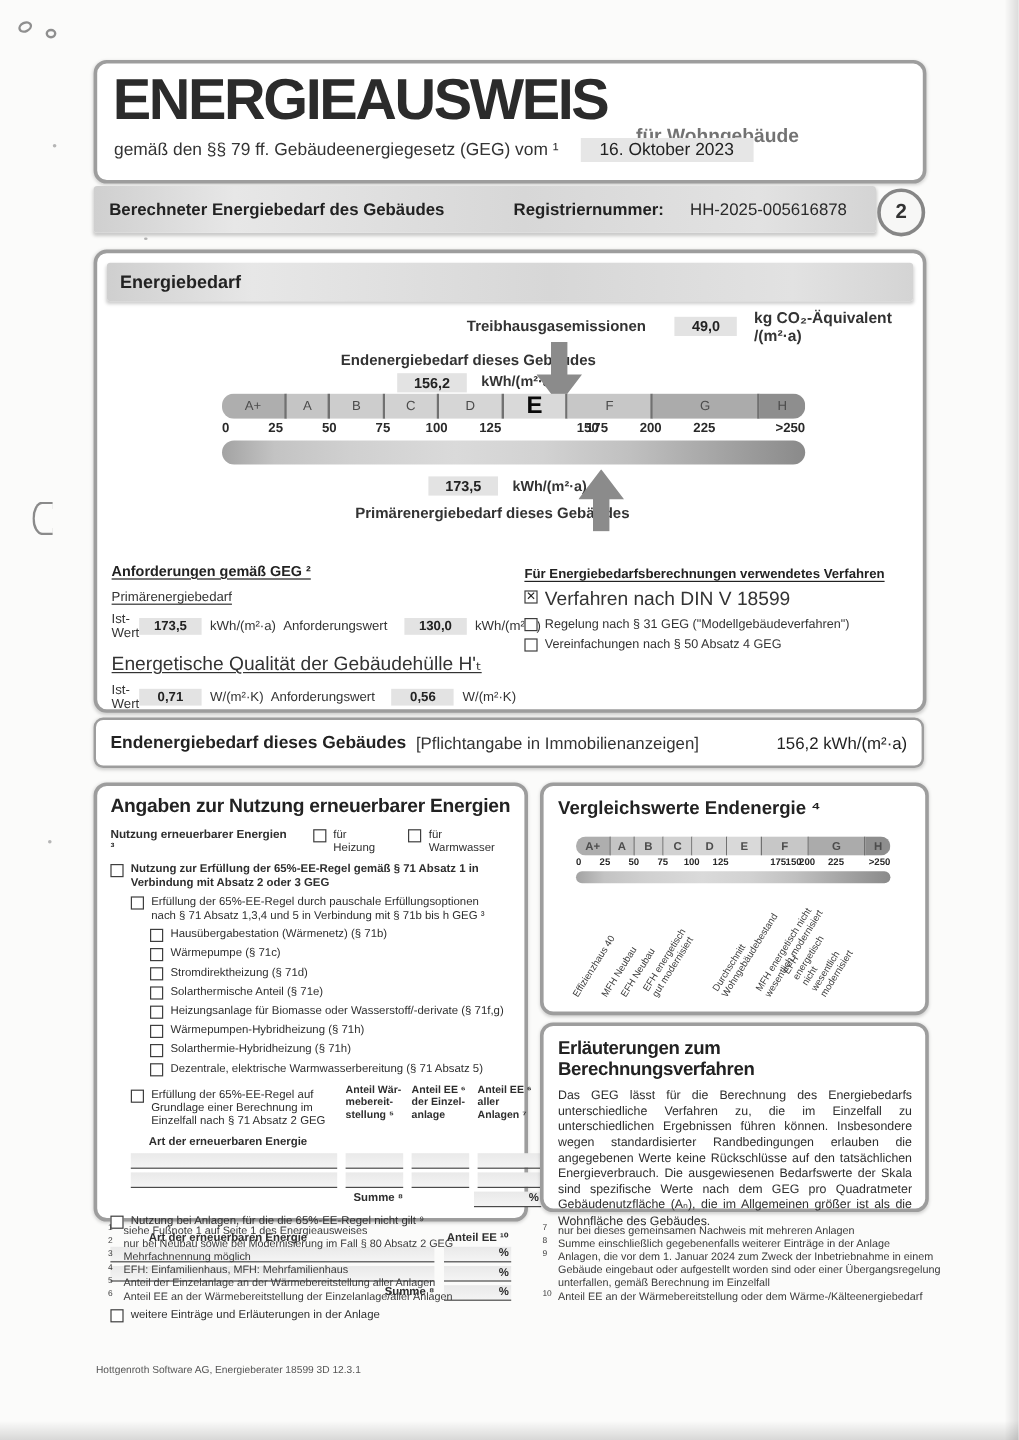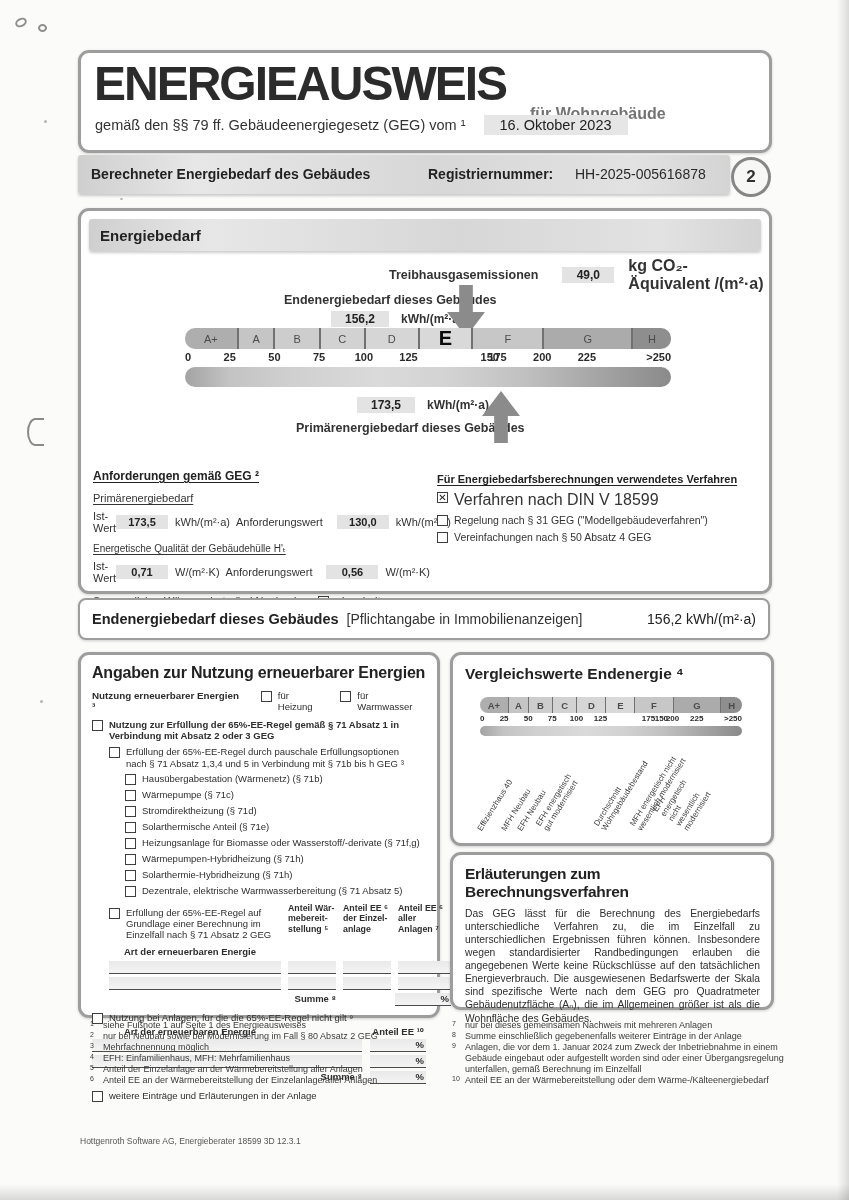--- a/index.html
+++ b/index.html
@@ -115,25 +115,25 @@
 </div>
 
 <div class="abs panel" style="left:78px;top:208px;width:688px;height:380px;">
   <div class="graybar" style="margin:8px;height:32px;border-radius:3px;display:flex;align-items:center;">
     <span class="b" style="margin-left:11px;font-size:15px;color:#222;">Energiebedarf</span>
   </div>
 
   <div class="abs" style="left:308px;top:46px;display:flex;align-items:center;">
     <span class="b" style="font-size:12.5px;">Treibhausgasemissionen</span>
     <span class="vbox" style="margin-left:24px;font-size:12px;min-width:34px;">49,0</span>
-    <span class="b" style="margin-left:14px;font-size:16px;">kg CO₂-Äquivalent /(m²·a)</span>
+    <span class="b" style="margin-left:14px;font-size:13px;">kg CO₂-Äquivalent /(m²·a)</span>
   </div>
 
   <div class="abs b" style="left:203px;top:82px;font-size:12.5px;">Endenergiebedarf dieses Gebäudes</div>
-  <div class="abs" style="left:250px;top:100px;display:flex;align-items:center;">
+  <div class="abs" style="left:250px;top:100px;display:flex;align-items:flex-start;">
     <span class="vbox" style="font-size:12px;min-width:40px;">156,2</span>
     <span class="b" style="margin-left:12px;font-size:12px;">kWh/(m²·a)</span>
   </div>
   <div class="abs arrow-down" style="left:366px;top:74px;width:38px;height:52px;"></div>
 
   <div class="abs scale-big" style="left:104px;top:117px;width:486px;">
     <div class="bands">
       <span class="band-0">A+</span>
       <span class="band-1">A</span>
       <span class="band-2">B</span>
@@ -171,21 +171,21 @@
     <div class="b ul" style="font-size:12px;color:#222;">Anforderungen gemäß GEG ²</div>
     <div class="ul" style="font-size:11px;margin-top:9px;">Primärenergiebedarf</div>
     <div class="anf-row">
       <span style="width:46px;">Ist-Wert</span>
       <span class="vbox" style="font-size:11px;min-width:34px;">173,5</span>
       <span style="margin-left:7px;width:72px;">kWh/(m²·a)</span>
       <span style="margin-left:6px;">Anforderungswert</span>
       <span class="vbox" style="font-size:11px;min-width:34px;margin-left:14px;">130,0</span>
       <span style="margin-left:7px;">kWh/(m²·a)</span>
     </div>
-    <div class="ul" style="font-size:10px;margin-top:9px;">Energetische Qualität der Gebäudehülle H'ₜ</div>
+    <div class="ul" style="font-size:16px;margin-top:9px;">Energetische Qualität der Gebäudehülle H'ₜ</div>
     <div class="anf-row">
       <span style="width:46px;">Ist-Wert</span>
       <span class="vbox" style="font-size:11px;min-width:34px;">0,71</span>
       <span style="margin-left:7px;width:72px;">W/(m²·K)</span>
       <span style="margin-left:6px;">Anforderungswert</span>
       <span class="vbox" style="font-size:11px;min-width:34px;margin-left:14px;">0,56</span>
       <span style="margin-left:7px;">W/(m²·K)</span>
     </div>
     <div style="display:flex;align-items:center;margin-top:11px;">
       <span class="ul" style="font-size:11px;">Sommerlicher Wärmeschutz (bei Neubau)</span>

